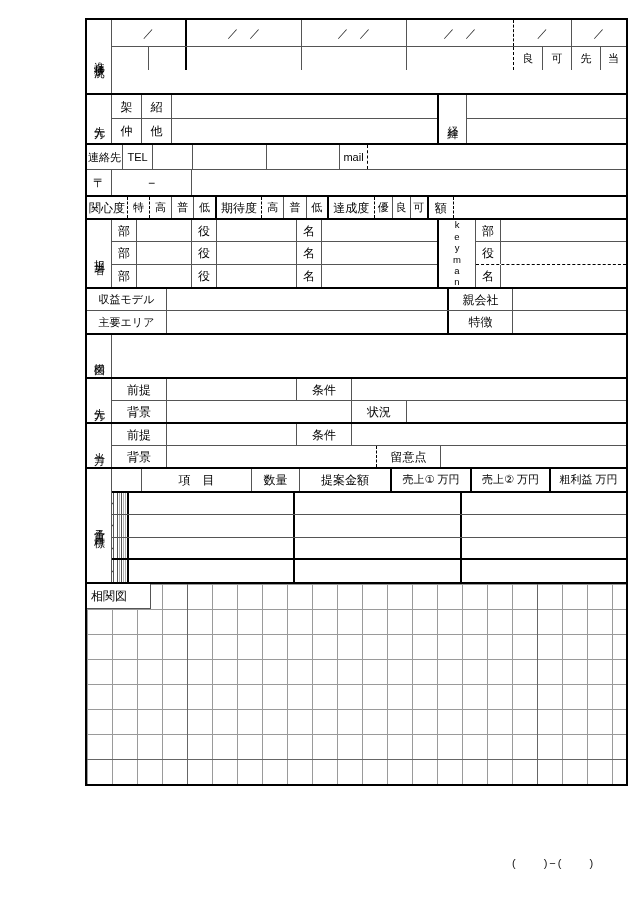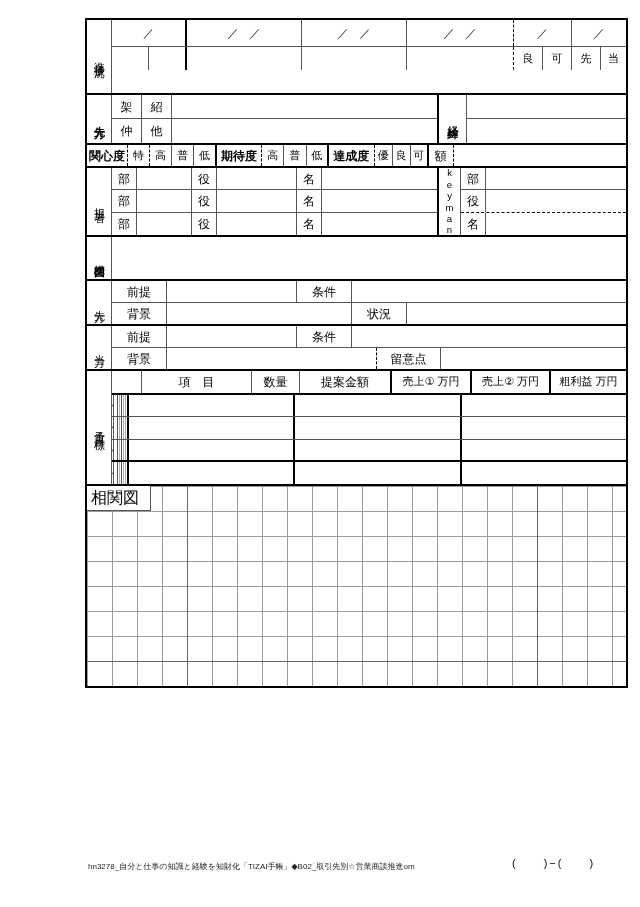--- a/index.html
+++ b/index.html
@@ -11,37 +11,37 @@
 .col{display:flex;flex-direction:column}
 .r{display:flex}
 .c{display:flex;align-items:center;justify-content:center;border-right:1px solid #555;font-size:12px;line-height:1;white-space:nowrap;overflow:hidden}
 .nr{border-right:none}
 .br2{border-right:2px solid #000}
 .brd{border-right:1px dashed #000}
 .brg{border-right:1px solid #b0b0b0}
 .bb{border-bottom:1px solid #555}
 .bb2{border-bottom:2px solid #000}
 .bbd{border-bottom:1px dashed #000}
-.b{font-weight:bold}
+.b{font-weight:normal}
 .sm{font-size:11px}
 .vl{writing-mode:vertical-rl;text-orientation:upright;letter-spacing:2px;font-size:11px}
 .slash{font-size:11px;color:#111}
 .comma{justify-content:flex-end;padding-right:32%;font-size:11px}
-.keyman{font-size:9.5px;line-height:1.2;white-space:normal;word-break:break-all;text-align:center;padding:1px 10px}
+.keyman{font-size:9.5px;line-height:1.2;white-space:normal;word-break:break-all;text-align:center;padding:1px 18px}
 .grid{position:relative;height:200px;width:100%;
 background-image:
  linear-gradient(#666,#666),
  linear-gradient(#666,#666),
  linear-gradient(#666,#666),
  repeating-linear-gradient(to right,#9a9a9a 0 1px,transparent 1px 25px),
  repeating-linear-gradient(to bottom,#9a9a9a 0 1px,transparent 1px 25px);
 background-size:1px 100%,1px 100%,100% 1px,100% 100%,100% 100%;
 background-position:100px 0,450px 0,0 175px,0 0,0 0;
 background-repeat:no-repeat,no-repeat,no-repeat,repeat,repeat}
-.gridlabel{position:absolute;left:0;top:0;width:64px;height:25px;background:#fff;border-right:1px solid #555;border-bottom:1px solid #555;display:flex;align-items:center;padding-left:4px;font-size:16px}
+.gridlabel{position:absolute;left:0;top:0;width:64px;height:25px;background:#fff;border-right:1px solid #555;border-bottom:1px solid #555;display:flex;align-items:center;padding-left:4px;font-size:12px}
 .footnote{position:absolute;top:861px;left:88px;font-size:8px;color:#222}
 .pagenum{position:absolute;top:856px;left:512px;font-size:11px;color:#111;letter-spacing:2px}
 </style>
 </head>
 <body>
 
 <div class="page">
 <div class="sheet">
 
   <div class="blk" style="height:75px">
@@ -87,20 +87,38 @@
     <div class="col" style="flex:1">
       <div class="r bb" style="height:25px">
             <div class="c nr" style="flex:1"></div>
           </div>
       <div class="r" style="height:25px">
             <div class="c nr" style="flex:1"></div>
           </div>
     </div>
   </div>
 
+  <div class="blk">
+    <div class="col" style="flex:1">
+      <div class="r bb" style="height:25px">
+        <div class="c sm" style="width:36px">連絡先</div>
+        <div class="c sm" style="width:30px">TEL</div>
+        <div class="c" style="width:40px"></div>
+        <div class="c" style="width:74px"></div>
+        <div class="c" style="width:73px"></div>
+        <div class="c brd sm" style="width:28px">mail</div>
+        <div class="c nr" style="flex:1"></div>
+      </div>
+      <div class="r" style="height:25px">
+        <div class="c" style="width:25px">〒</div>
+        <div class="c" style="width:80px">−</div>
+        <div class="c nr" style="flex:1"></div>
+      </div>
+    </div>
+  </div>
 
 
   <div class="blk" style="height:23px">
     <div class="c b brd" style="width:50px">関心度</div>
     <div class="c brd sm" style="width:27px">特</div>
     <div class="c sm" style="width:27px">高</div>
     <div class="c sm" style="width:27px">普</div>
     <div class="c br2 sm" style="width:27px">低</div>
     <div class="c b brd" style="width:56px">期待度</div>
     <div class="c sm" style="width:27px">高</div>
@@ -152,20 +170,36 @@
         <div class="c" style="width:25px">役</div>
         <div class="c nr" style="flex:1"></div>
       </div>
       <div class="r" style="height:23px">
         <div class="c" style="width:25px">名</div>
         <div class="c nr" style="flex:1"></div>
       </div>
     </div>
   </div>
 
+  <div class="blk">
+    <div class="col" style="flex:1">
+      <div class="r bb" style="height:22px">
+        <div class="c sm" style="width:80px">収益モデル</div>
+        <div class="c br2" style="flex:1"></div>
+        <div class="c" style="width:64px">親会社</div>
+        <div class="c nr" style="width:113px"></div>
+      </div>
+      <div class="r" style="height:22px">
+        <div class="c sm" style="width:80px">主要エリア</div>
+        <div class="c br2" style="flex:1"></div>
+        <div class="c" style="width:64px">特徴</div>
+        <div class="c nr" style="width:113px"></div>
+      </div>
+    </div>
+  </div>
 
   <div class="blk" style="height:44px">
     <div class="c vl b" style="width:25px">構図</div>
     <div class="col" style="flex:1">
     </div>
   </div>
 
   <div class="blk" style="height:45px">
     <div class="c vl" style="width:25px">先方</div>
     <div class="col" style="flex:1">
@@ -267,15 +301,14 @@
   </div>
 
   <div class="blk">
     <div class="grid">
       <div class="gridlabel">相関図</div>
     </div>
   </div>
 
 </div>
 
-<div class="footnote">hn3278_自分と仕事の知識と経験を知財化「TIZAI手帳」◆B02_取引先別☆営業商談推進om</div>
 <div class="pagenum">(　　)−(　　)</div>
 </div>
 
 </body></html>

